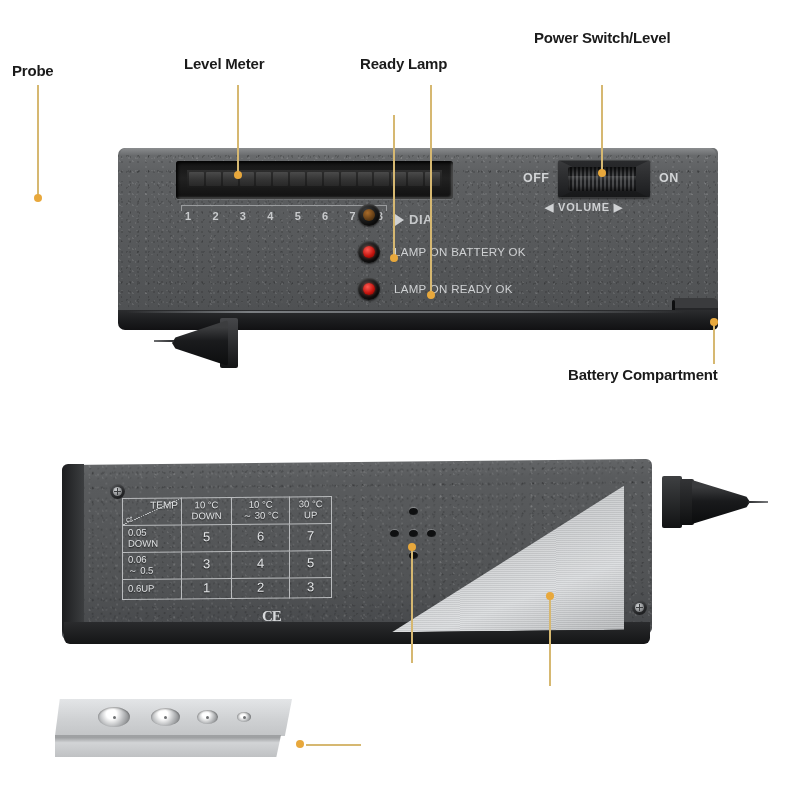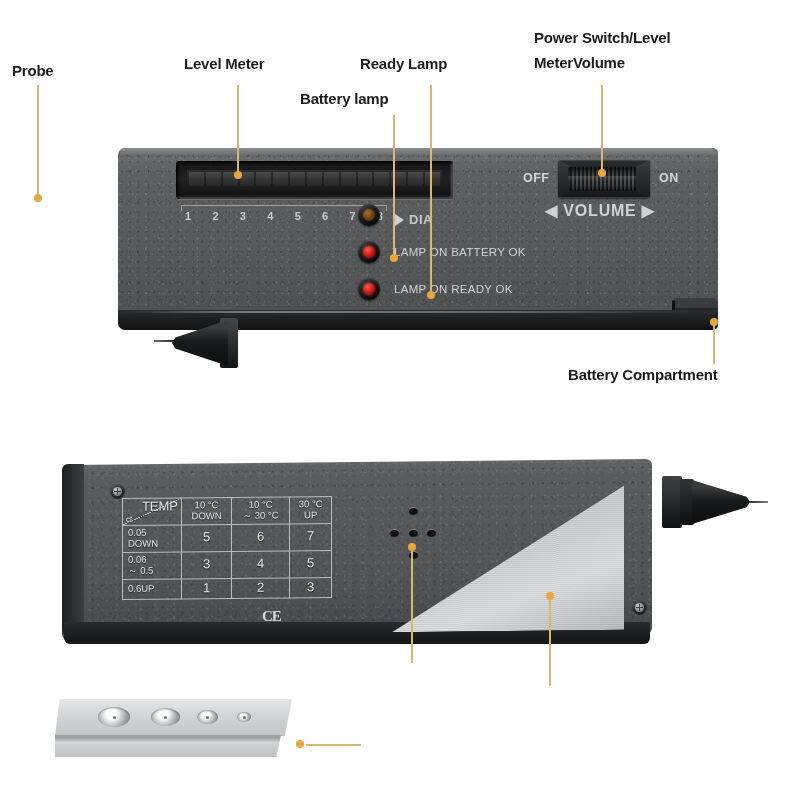--- a/index.html
+++ b/index.html
@@ -252,21 +252,21 @@
   .vol-side.l { left: 0; clip-path: polygon(0 0,100% 18%,100% 82%,0 100%); }
   .vol-side.r { right: 0; clip-path: polygon(100% 0,0 18%,0 82%,100% 100%); }
   .vol-off, .vol-on {
     position: absolute; top: 11px;
     font-size: 12.5px; font-weight: bold; color: #d2d4d6; letter-spacing: .5px;
   }
   .vol-off { left: 0; }
   .vol-on  { left: 136px; }
   .vol-caption {
     position: absolute; left: 22px; top: 41px;
-    font-size: 16px; font-weight: bold; color: #cfd1d3; letter-spacing: .8px;
+    font-size: 11px; font-weight: bold; color: #cfd1d3; letter-spacing: .8px;
     white-space: nowrap;
   }
 
   
   .batt-seam {
     position: absolute;
     left: 556px; top: 150px;
     width: 44px; height: 32px;
     background: linear-gradient(180deg,#3a3b3d 0 30%, #252628 30% 55%, #141516 55% 100%);
     border-radius: 0 5px 5px 0;
@@ -351,21 +351,21 @@
     position: relative;
     height: 26px;
     width: 58px;
     padding: 0;
   }
   .corner .slash {
     position: absolute; left: 0; top: 0; width: 100%; height: 100%;
     background: linear-gradient(to bottom right, transparent 0 49.3%, #b9bbbd 49.3% 50.7%, transparent 50.7% 100%);
   }
   .corner .tlab {
-    position: absolute; right: 3px; top: 1px; font-size: 13px;
+    position: absolute; right: 3px; top: 1px; font-size: 10px;
   }
   .corner .clab {
     position: absolute; left: 3px; bottom: 1px; font-size: 8px;
   }
   .temp-table .rowhead { text-align: left; padding-left: 5px; font-size: 9.5px; }
   .temp-table .val { font-size: 13px; }
   .ce-mark {
     position: absolute;
     left: 200px; top: 146px;
     font-size: 15px;
@@ -673,19 +673,17 @@
   <div class="dot" style="left:408px; top:543px;"></div>
 
   <div class="leader v" style="left:549px; top:596px; height:90px;"></div>
   <div class="dot" style="left:546px; top:592px;"></div>
 
   <div class="leader h" style="left:306px; top:744px; width:55px;"></div>
   <div class="dot" style="left:296px; top:740px;"></div>
 
   <div class="callout" style="left:12px;  top:62px;">Probe</div>
   <div class="callout" style="left:184px; top:55px;">Level Meter</div>
-  <div class="callout" style="left:300px; top:90px;">Battery lamp</div>
   <div class="callout" style="left:360px; top:55px;">Ready Lamp</div>
   <div class="callout" style="left:534px; top:29px;">Power Switch/Level</div>
-  <div class="callout" style="left:534px; top:54px;">MeterVolume</div>
   <div class="callout" style="left:568px; top:366px;">Battery Compartment</div>
 
 </div>
 
 </body></html>

